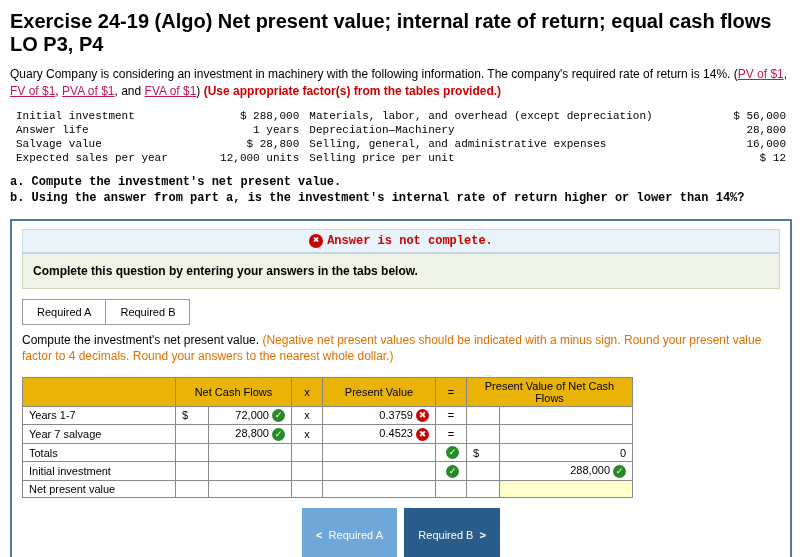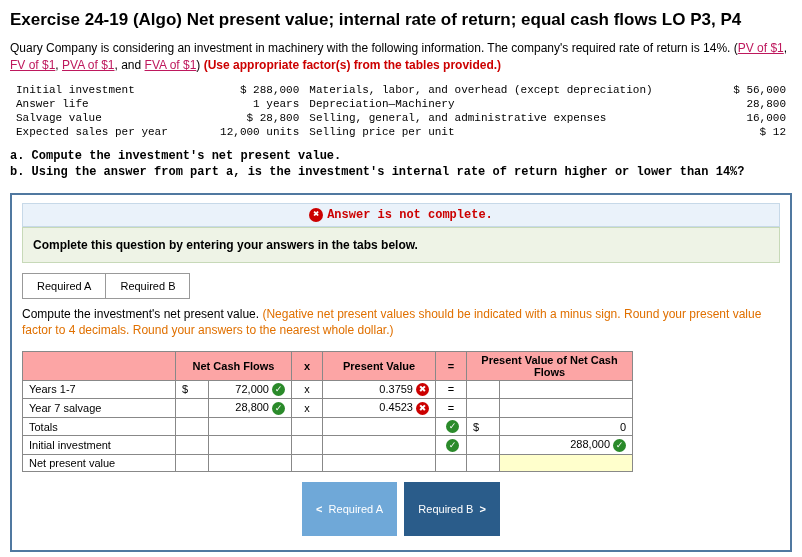--- a/index.html
+++ b/index.html
@@ -1,34 +1,34 @@
 <!DOCTYPE html>
 <html><head>
 <meta charset="utf-8">
 <style>
   body { font-family: Arial, sans-serif; font-size: 12px; margin: 0; padding: 10px; color: #000; background:#fff; }
-  .title { font-weight: bold; font-size: 17px; margin-bottom: 10px; }
+  .title { font-weight: bold; font-size: 20px; margin-bottom: 10px; }
   .intro { font-size: 12px; margin-bottom: 6px; line-height:1.4;}
   .intro a { color: #be185d; text-decoration: underline; }
   .red-bold { color: #c00; font-weight: bold; }
   .mono-table { font-family: "Courier New", monospace; font-size: 11px; width: 100%; margin: 8px 0; }
   .mono-table td { padding: 0 4px; white-space: nowrap; }
   .mono-table .right { text-align: right; }
   .qtext { font-size: 12px; margin: 8px 0 12px 0; line-height:1.4;font-family:Liberation Mono, monospace;}
   .notcomplete-box { border:1px solid #c7d9e8; background:#eaf2fa; padding:4px 0; text-align:center; font-weight:bold; color:#c00; margin:0 0 0 0;font-family:Liberation Mono, monospace;}
   .notcomplete-box .xicon{display:inline-block;width:14px;height:14px;border-radius:50%;background:#c00;color:#fff;font-size:10px;line-height:14px;text-align:center;margin-right:4px;vertical-align:middle;}
   .instr-box { background:#eef3e6; border:1px solid #c7d9b8; padding:10px; font-weight:bold; font-size:12px; margin-bottom:10px;}
   .tabs { margin: 0 0 8px 0; }
   .tab { display:inline-block; border:1px solid #999; padding:6px 14px; font-size:11px; background:#fff; margin-right:-1px; cursor:pointer;}
   .tab.active { background:#fff; font-weight:normal;}
   .subinstr { font-size:12px; margin:6px 0 12px 0; line-height:1.3;}
   .subinstr .orange { color: #e07000; }
   table.calc { border-collapse: collapse; font-size:11px; }
   table.calc th, table.calc td { border:1px solid #888; padding:2px 6px; text-align:center; }
-  table.calc th { background:#fca5a5; font-weight:bold; }
+  table.calc th { background:#eab308; font-weight:normal; }
   table.calc td.label { text-align:left; background:#fff; width:140px;}
   table.calc td.cur { text-align:left; width:20px;}
   table.calc td.num { text-align:right; width:70px;}
   table.calc td.op { width:18px; }
   table.calc td.pv { text-align:right; width:100px;}
   table.calc td.pvflow { text-align:right; width:120px;}
   .check { display:inline-block; width:13px; height:13px; border-radius:50%; background:#2a8a2a; color:#fff; font-size:9px; line-height:13px; text-align:center; vertical-align:middle; margin-left:3px;}
   .xmark { display:inline-block; width:13px; height:13px; border-radius:50%; background:#c00; color:#fff; font-size:9px; line-height:13px; text-align:center; vertical-align:middle; margin-left:3px;}
   .navbtns { margin-top:10px; }
   .navbtn { display:inline-block; padding:21px 14px; font-size:11px; color:#fff; }

